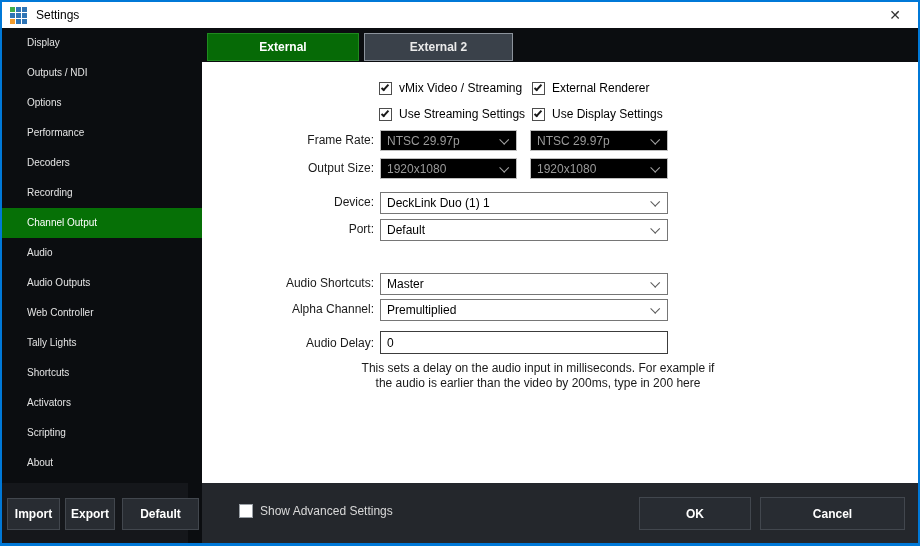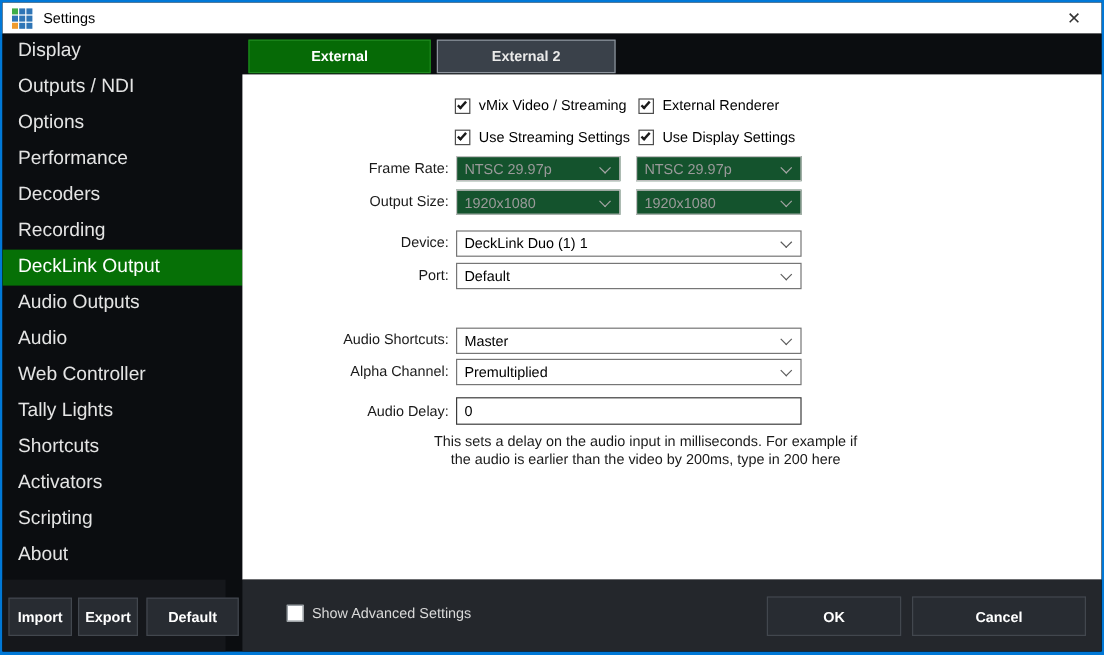--- a/index.html
+++ b/index.html
@@ -26,22 +26,22 @@
     position:absolute; right:6px; top:0; width:34px; height:26px;
     display:flex; align-items:center; justify-content:center;
     font-size:14px; color:#333; cursor:pointer;
   }
 
   
   .main{ position:absolute; left:0; top:26px; width:916px; height:515px; background:#0b0d10; }
 
   
   .sidebar{ position:absolute; left:0; top:0; width:200px; height:455px; }
-  .side-item{ height:30px; line-height:30px; padding-left:13px;
-    color:#e4e4e4; font-size:16px; cursor:pointer; }
+  .side-item{ height:30px; line-height:30px; padding-left:25px;
+    color:#e4e4e4; font-size:10px; cursor:pointer; }
   .side-item.selected{ background:#067006; color:#fff; }
 
   
   .tab{ position:absolute; top:5px; height:28px; display:flex; align-items:center;
     justify-content:center; font-size:12px; font-weight:bold; cursor:pointer; }
   .tab.active{ left:205px; width:152px; background:#066a06; border:1px solid #1f8a1f; color:#fff; }
   .tab.inactive{ left:362px; width:149px; background:#3a414a; border:1px solid #8d949d; color:#eaeaea; }
 
   
   .content{ position:absolute; left:200px; top:34px; width:716px; height:421px; background:#fff; }
@@ -54,21 +54,21 @@
   .cblabel{ margin-left:7px; font-size:12px; color:#000; white-space:nowrap; }
 
   .frow{ position:absolute; left:0; width:716px; }
   .flabel{ position:absolute; left:0; top:3px; width:172px; text-align:right;
     font-size:12px; color:#1a1a1a; white-space:nowrap; }
   .dd{ position:absolute; height:21px; background:#fff; border:1px solid #767676;
     display:flex; align-items:center; padding-left:6px; font-size:12px; color:#000;
     cursor:pointer; }
   .dd .chev{ position:absolute; right:9px; top:6px; width:7px; height:7px;
     border:solid #5a5a5a; border-width:0 1px 1px 0; transform:rotate(45deg) translateY(-1px); }
-  .dd.disabled{ background:#14532d; border-color:#bfbfbf; color:#9a9a9a; cursor:default; }
+  .dd.disabled{ background:#000000; border-color:#bfbfbf; color:#9a9a9a; cursor:default; }
   .dd.disabled .chev{ border-color:#a5a5a5; }
   .txt{ position:absolute; height:23px; background:#fff; border:1px solid #3c3c3c;
     font-size:12px; color:#000; padding-left:6px; font-family:"Liberation Sans",sans-serif; }
   .help{ position:absolute; left:136px; top:299px; width:400px; font-size:12px;
     color:#1a1a1a; line-height:15px; white-space:pre-line; text-align:center; }
 
   
   .side-footer{ position:absolute; left:0; top:455px; width:186px; height:60px; background:#15171b; }
   .dark-btn{ position:absolute; background:#282c32; border:1px solid #42474e; color:#fff;
     font-weight:bold; font-size:12px; display:flex; align-items:center; justify-content:center;
@@ -101,23 +101,23 @@
 
   <div class="main">
 
     <nav class="sidebar">
       <div class="side-item">Display</div>
       <div class="side-item">Outputs / NDI</div>
       <div class="side-item">Options</div>
       <div class="side-item">Performance</div>
       <div class="side-item">Decoders</div>
       <div class="side-item">Recording</div>
-      <div class="side-item selected">DeckLink Output</div>
+      <div class="side-item selected">Channel Output</div>
+      <div class="side-item">Audio</div>
       <div class="side-item">Audio Outputs</div>
-      <div class="side-item">Audio</div>
       <div class="side-item">Web Controller</div>
       <div class="side-item">Tally Lights</div>
       <div class="side-item">Shortcuts</div>
       <div class="side-item">Activators</div>
       <div class="side-item">Scripting</div>
       <div class="side-item">About</div>
     </nav>
 
     <div class="tab active">External</div>
     <div class="tab inactive">External 2</div>

